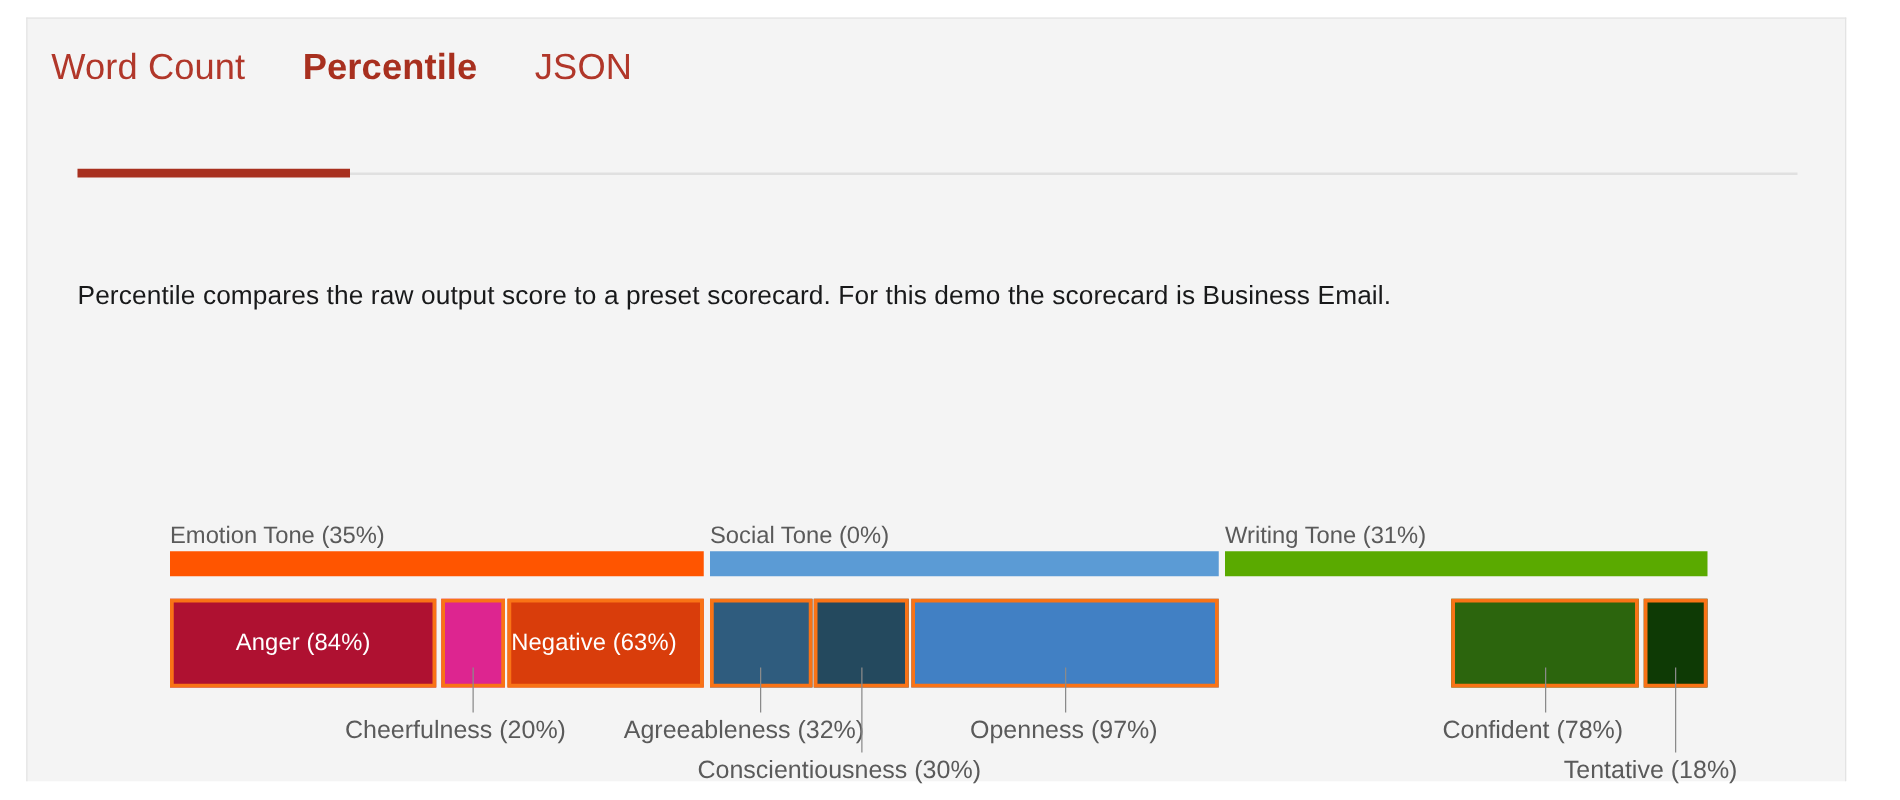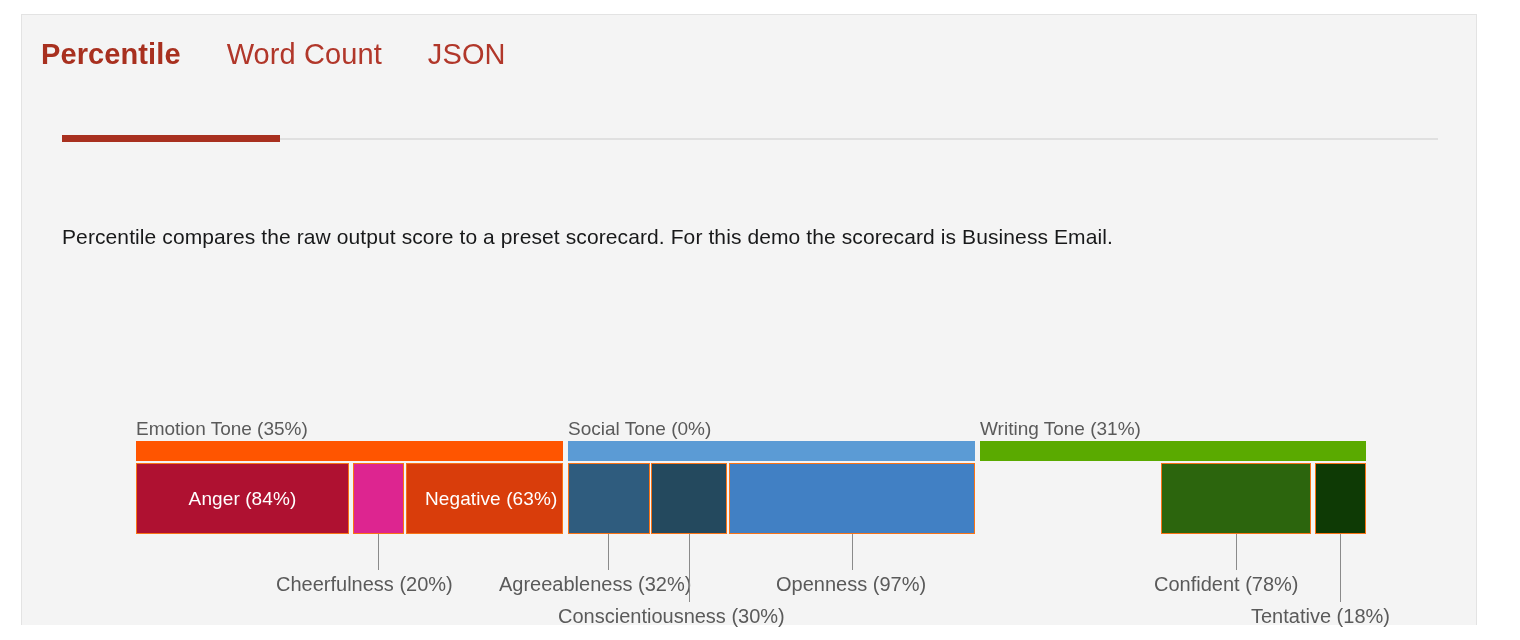--- a/index.html
+++ b/index.html
@@ -130,32 +130,32 @@
   .group-bar {
     position: absolute;
     top: 0;
     height: 20px;
     border: 1px solid rgba(255,255,255,0.0);
     box-sizing: border-box;
   }
 
   .trait-seg {
     position: absolute;
-    top: 0;
+    top: 16px;
     height: 71px;
     box-sizing: border-box;
-    border: 1px solid #f97316;
+    border: 3px solid #f97316;
     display: flex;
     align-items: center;
     overflow: hidden;
   }
   .trait-seg .seg-label {
     color: #ffffff;
     font-size: 19px;
-    padding-left: 18px;
+    padding-left: 0;
     white-space: nowrap;
     letter-spacing: 0.1px;
   }
   .trait-seg.centered .seg-label {
     width: 100%;
     text-align: center;
     padding-left: 0;
   }
 
   
@@ -180,22 +180,22 @@
   }
 </style>
 </head>
 <body>
 
 <div id="app">
   <div class="panel"></div>
 
   <div class="tabbar">
     <div class="tabs" id="tabs-container">
+        <button class="tab" style="color: rgb(177, 55, 42);">Word Count</button>
         <button class="tab active" style="color: rgb(168, 48, 31);">Percentile</button>
-        <button class="tab" style="color: rgb(177, 55, 42);">Word Count</button>
         <button class="tab" style="color: rgb(177, 55, 42);">JSON</button>
       </div>
     <div class="tab-rail" style="background: rgb(224, 224, 224);"></div>
     <div class="tab-underline" id="tab-underline" style="background: rgb(168, 48, 31);"></div>
   </div>
 
   <div class="description">Percentile compares the raw output score to a preset scorecard. For this demo the scorecard is Business Email.</div>
 
   <div class="chart">
     <div class="group-labels" id="group-labels">

